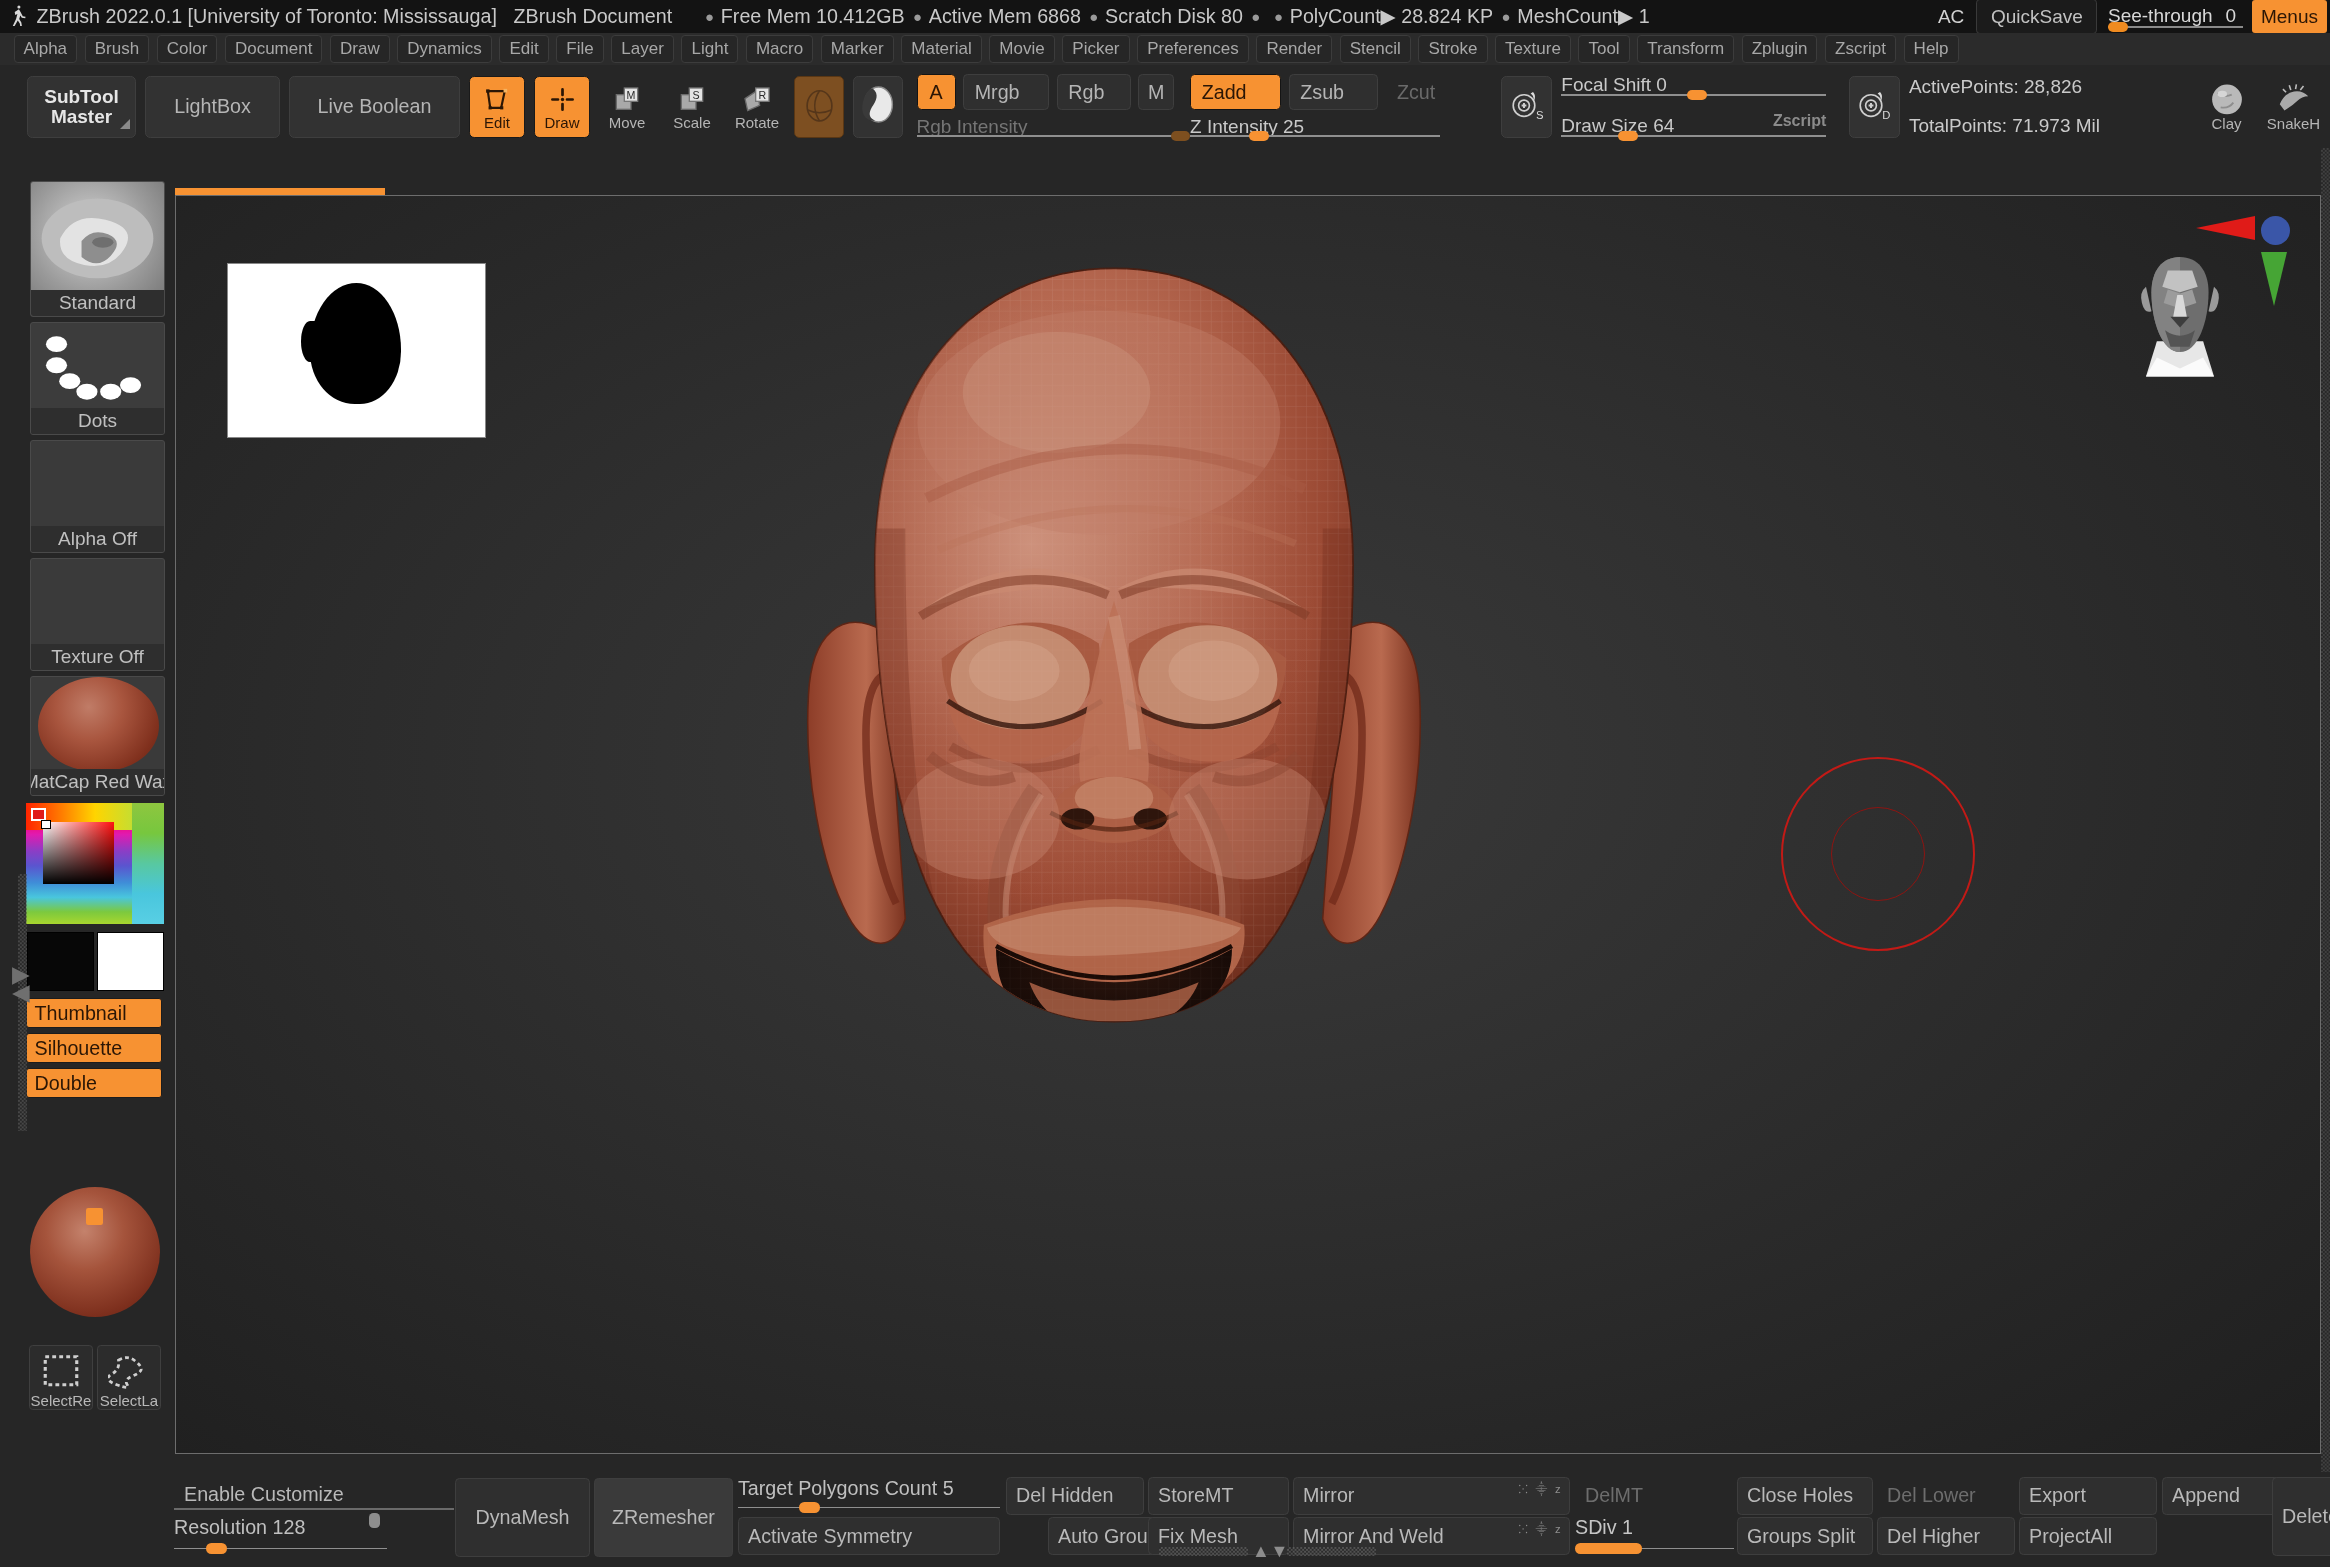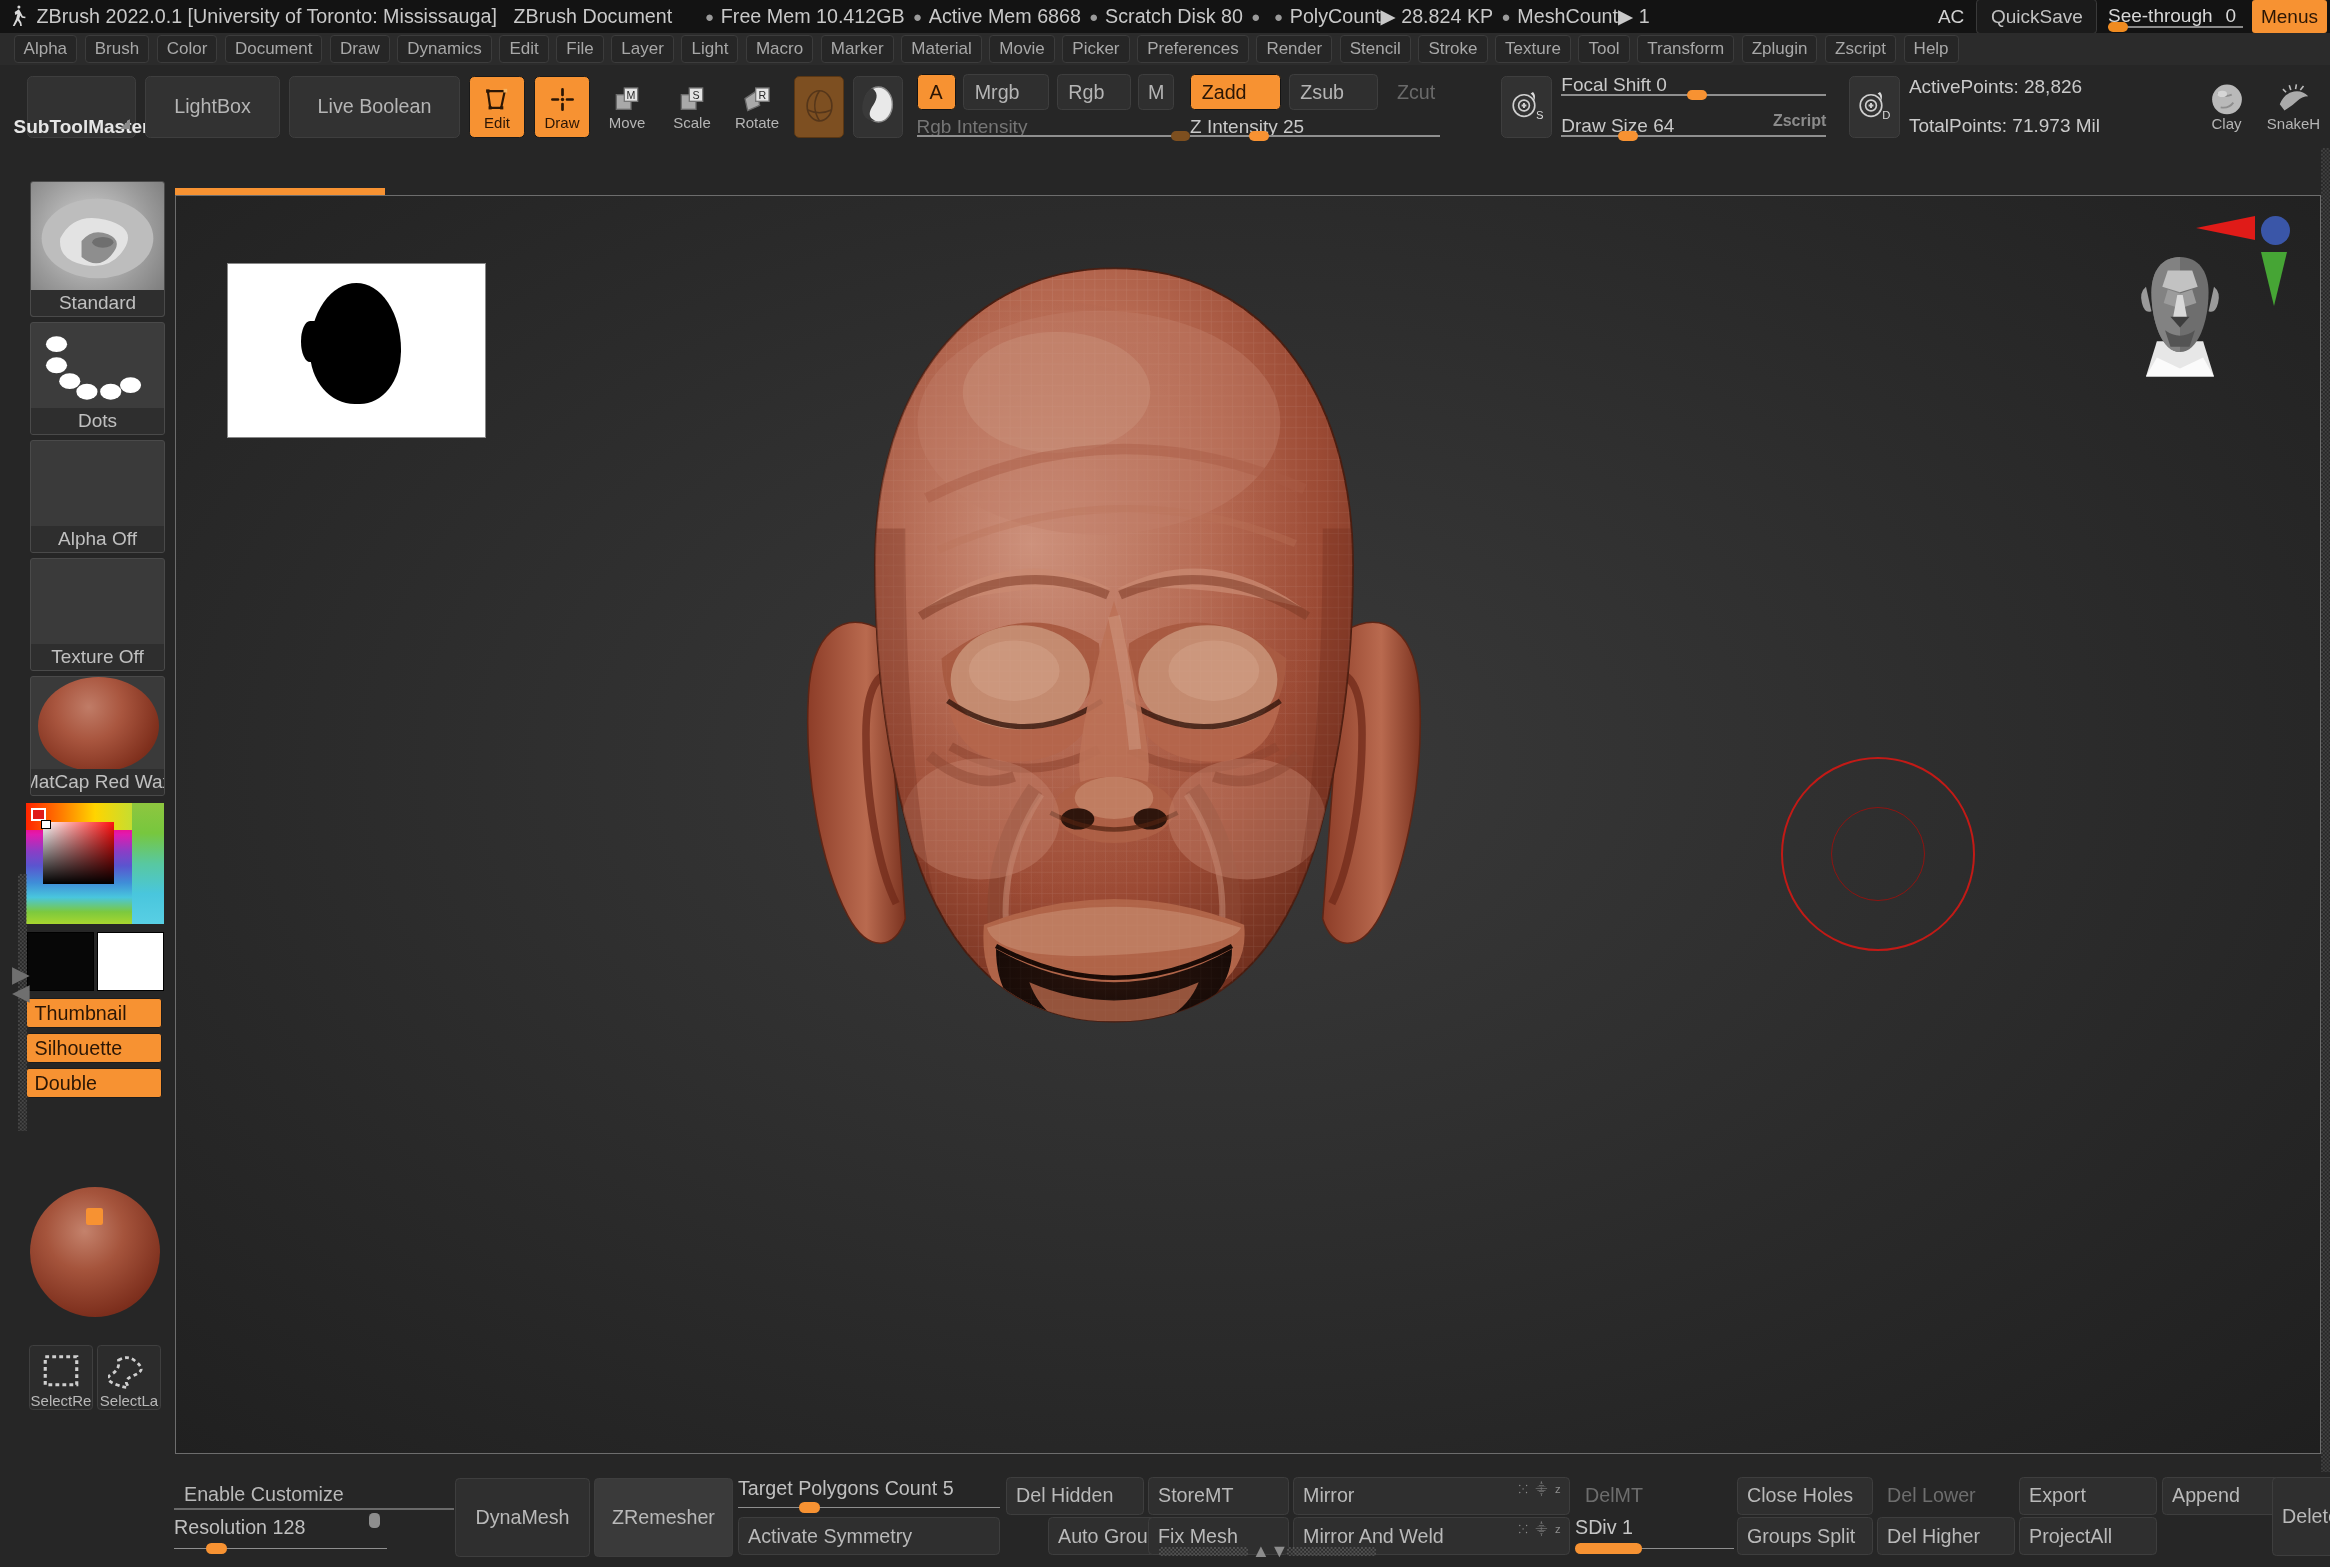--- a/index.html
+++ b/index.html
@@ -67,23 +67,23 @@
     background:#262626;
     display:flex; align-items:center; padding-left:27px; gap:9px;
   }
   .tbar-btn {
     border:0.8px solid #3e3e3e; border-radius:5.3px; background:#323232;
     color:#b5b5b5; font-size:19.7px;
     display:flex; align-items:center; justify-content:center;
     height:62px; padding: 0 16.6px; white-space:nowrap; position:relative;
   }
   #subtool-master {
-    flex-direction:row; line-height:1.05; font-weight:bold;
+    flex-direction:column; line-height:1.05; font-weight:bold;
     color:#e6e6e6; font-size:19px; padding: 0 13.6px; width:109px;
-    align-items:flex-end; justify-content:center;
+    align-items:center; justify-content:center;
   }
   #subtool-master .stm-corner {
     position:absolute; right:5.3px; bottom:7.6px;
     width:0;height:0;border-left:10.6px solid transparent;border-bottom:10.6px solid #8a8a8a;
   }
   .orange-btn { background:#f79232 !important; border:0.8px solid #1a1a1a !important; color:#2b1605 !important; }
   .icon-btn {
     width:56px; height:62px; flex-direction:column; padding:0; gap:0;
     font-size:15px;
   }

